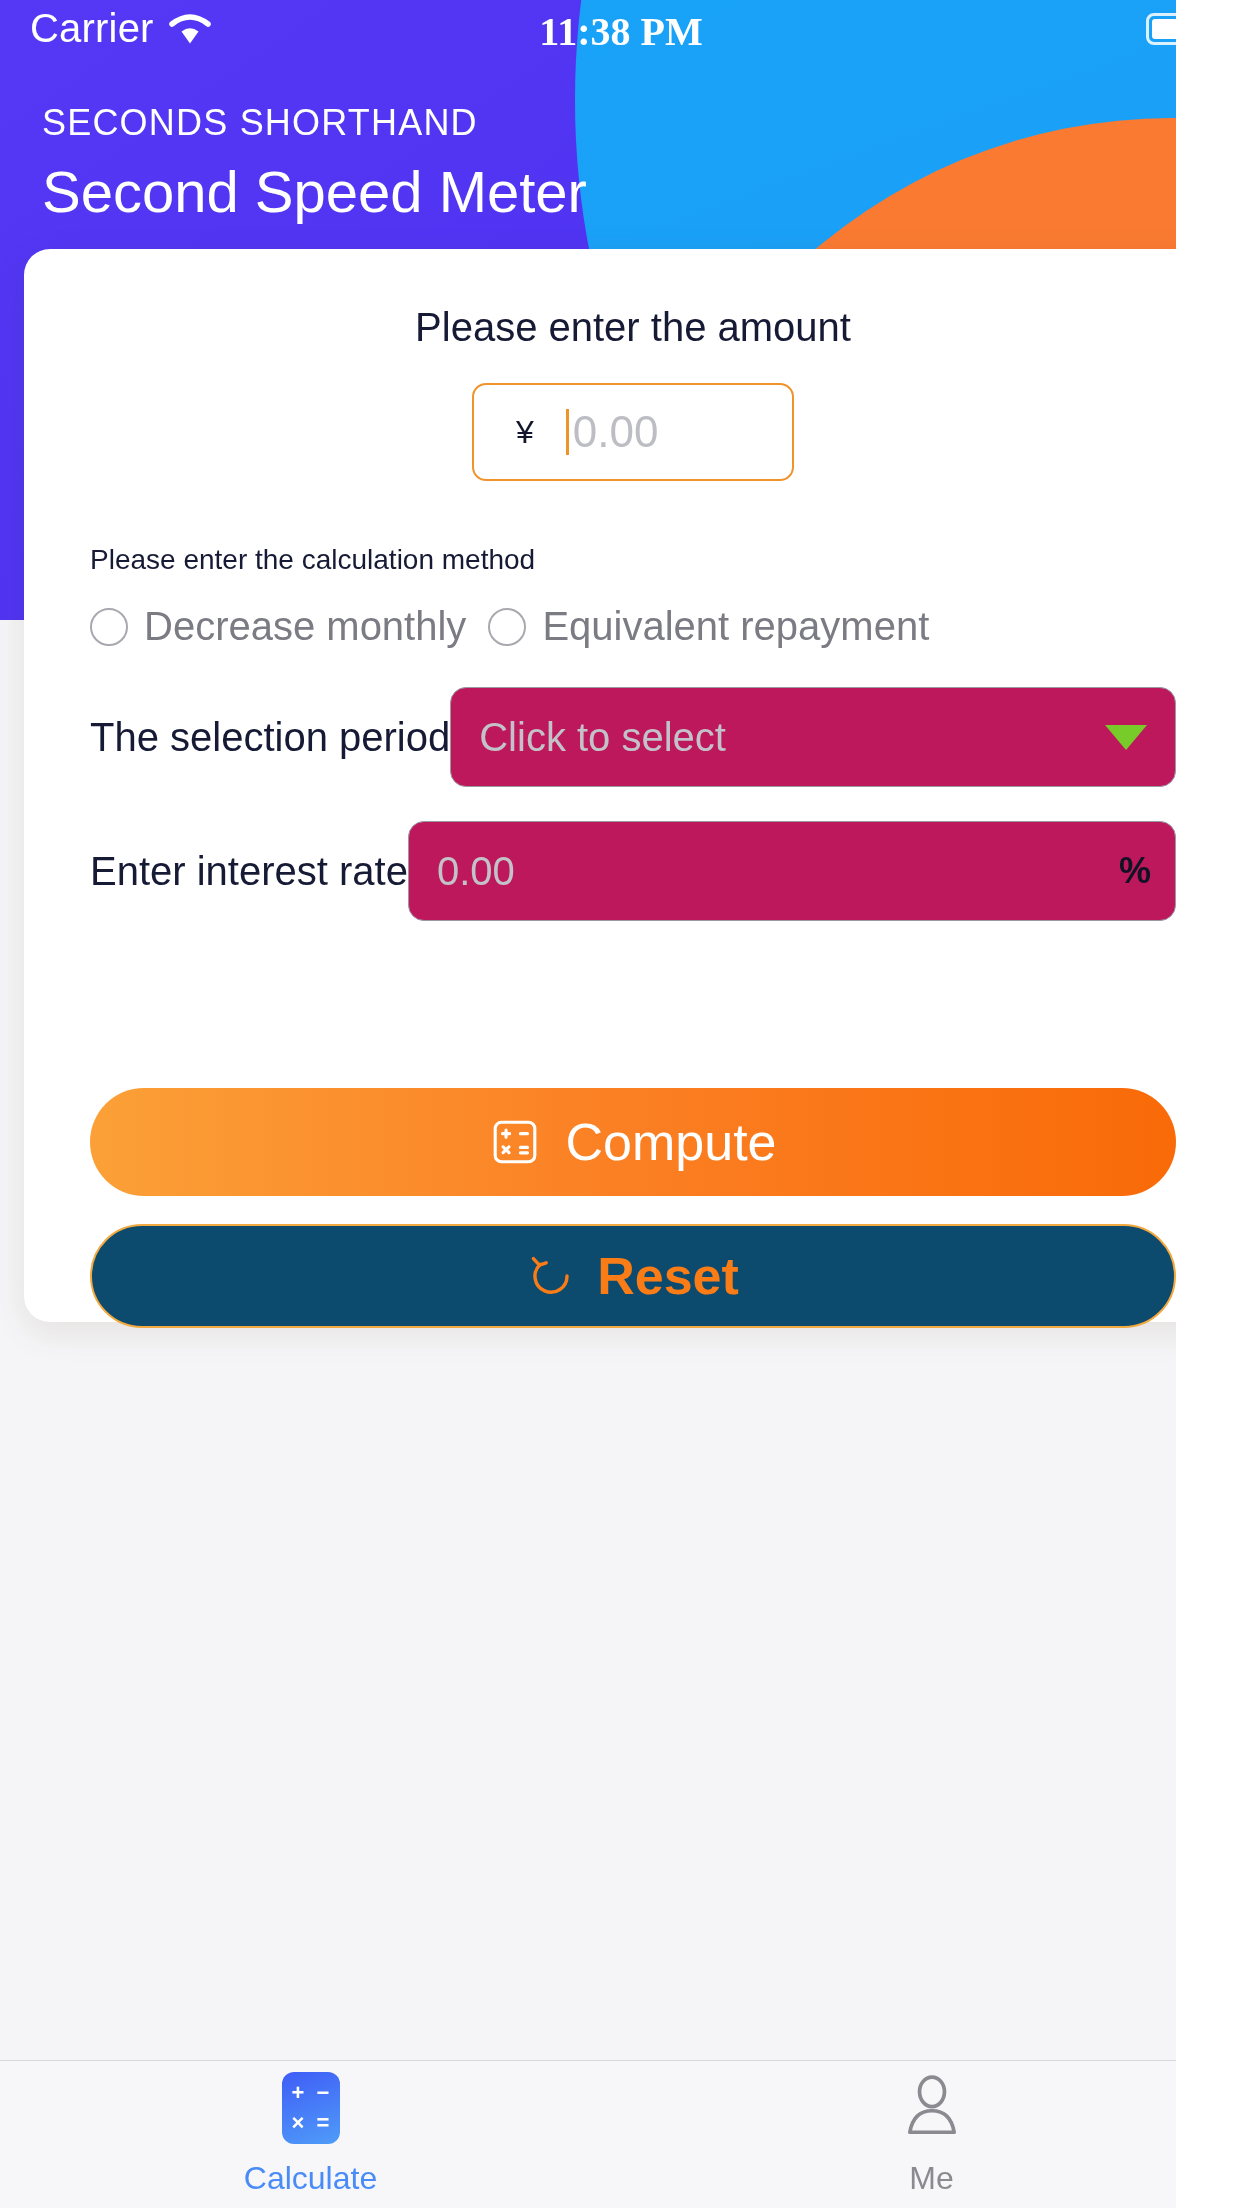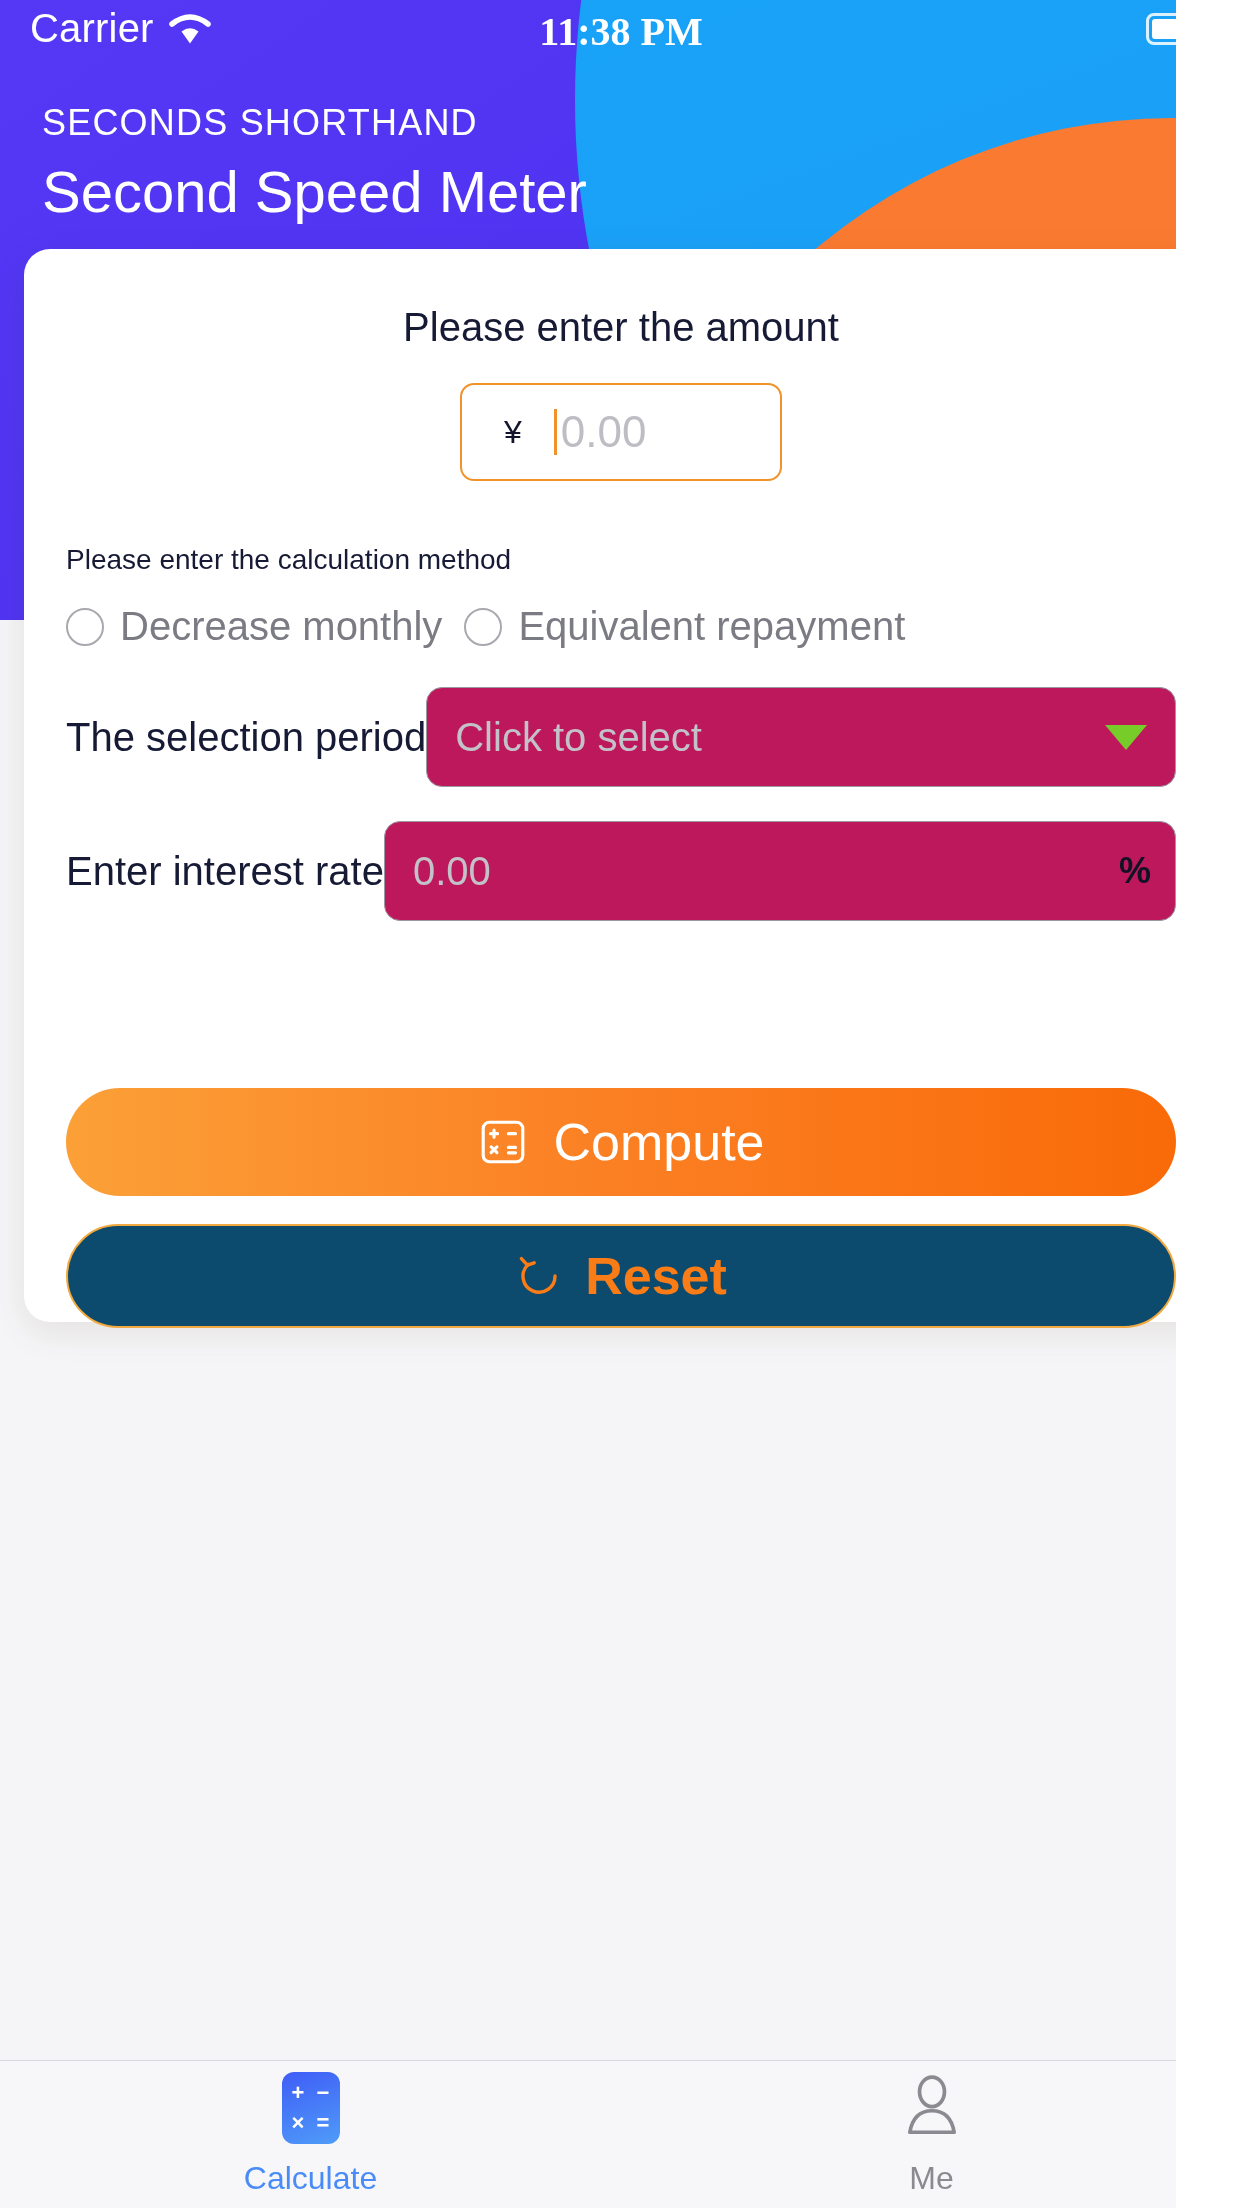--- a/index.html
+++ b/index.html
@@ -110,20 +110,21 @@
   
   .card {
     position: absolute;
     left: 24px; top: 249px;
     width: 1194px;
     height: 1073px;
     background: #ffffff;
     border-radius: 26px;
     z-index: 35;
     box-shadow: 0 10px 34px rgba(90, 60, 20, 0.10);
+    padding-left: 24px;
   }
 
   .amount-label {
     margin-top: 56px;
     text-align: center;
     font-size: 40px;
     color: #161a35;
   }
 
   .amount-box {

